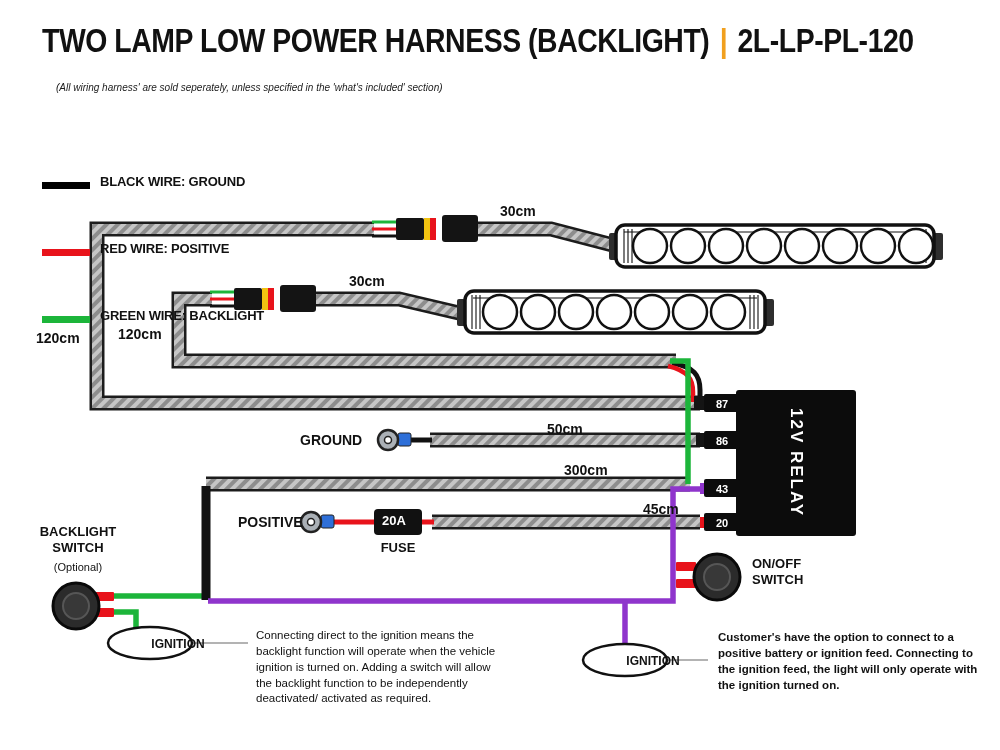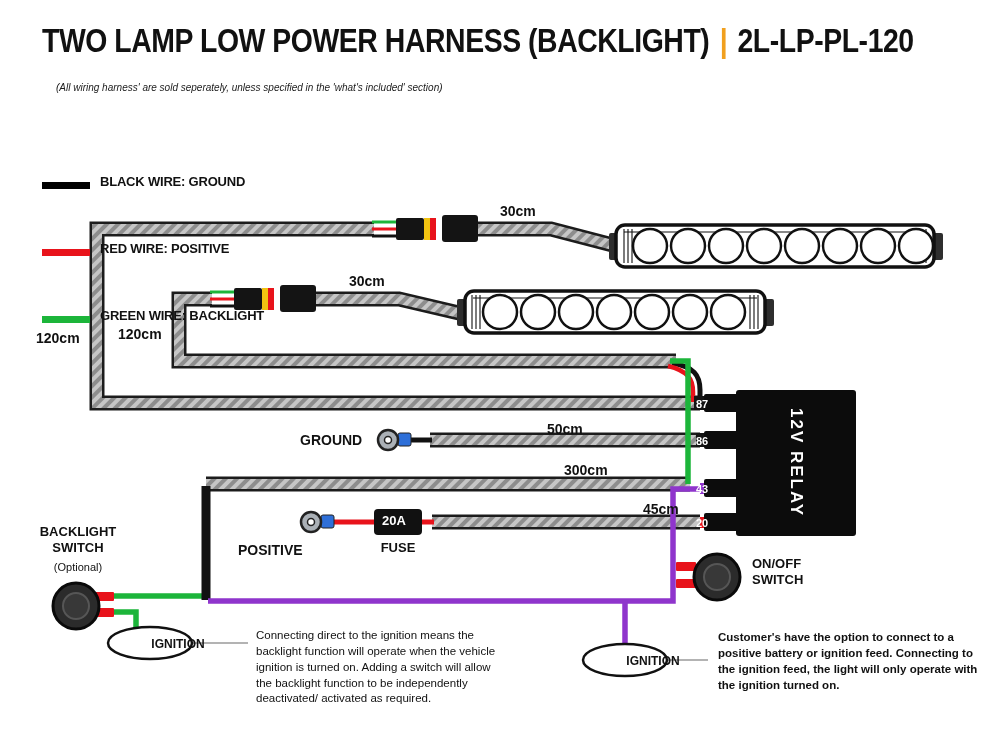--- a/index.html
+++ b/index.html
@@ -22,28 +22,28 @@
 
   .mlabel{position:absolute;font-size:14px;font-weight:700;}
   .m-30-1{left:500px;top:203px;}
   .m-30-2{left:349px;top:273px;}
   .m-120-1{left:36px;top:330px;}
   .m-120-2{left:118px;top:326px;}
   .m-50{left:547px;top:421px;}
   .m-300{left:527px;top:462px;margin-left:37px;}
   .m-45{left:643px;top:501px;}
   .lbl-ground{left:300px;top:432px;}
-  .lbl-positive{left:238px;top:542px;}
+  .lbl-positive{left:238px;top:514px;}
 
   .fuse-rating{position:absolute;left:374px;top:513px;width:40px;text-align:center;color:#fff;font-size:13px;font-weight:700;}
   .fuse-label{position:absolute;left:374px;top:540px;width:48px;text-align:center;font-size:13px;font-weight:700;}
 
   .relay-label{position:absolute;left:736px;top:390px;width:120px;height:146px;display:flex;align-items:center;justify-content:center;
     writing-mode:vertical-rl;color:#fff;font-size:17px;font-weight:700;letter-spacing:2px;}
-  .pin{position:absolute;left:684px;width:36px;text-align:center;color:#fff;font-size:11px;font-weight:700;}
+  .pin{position:absolute;left:704px;width:36px;text-align:center;color:#fff;font-size:11px;font-weight:700;}
   .pin-87{top:398px;}
   .pin-86{top:435px;}
   .pin-85{top:483px;}
   .pin-30{top:517px;}
 
   .lbl-bswitch{position:absolute;left:18px;top:524px;width:120px;text-align:center;font-size:13px;font-weight:700;line-height:1.25;}
   .lbl-boptional{position:absolute;left:18px;top:561px;width:120px;text-align:center;font-size:11px;}
   .lbl-onoff{position:absolute;left:752px;top:556px;width:70px;font-size:13px;font-weight:700;line-height:1.25;}
 
   .ign{position:absolute;text-align:center;font-size:12px;font-weight:700;margin-left:28px;}

